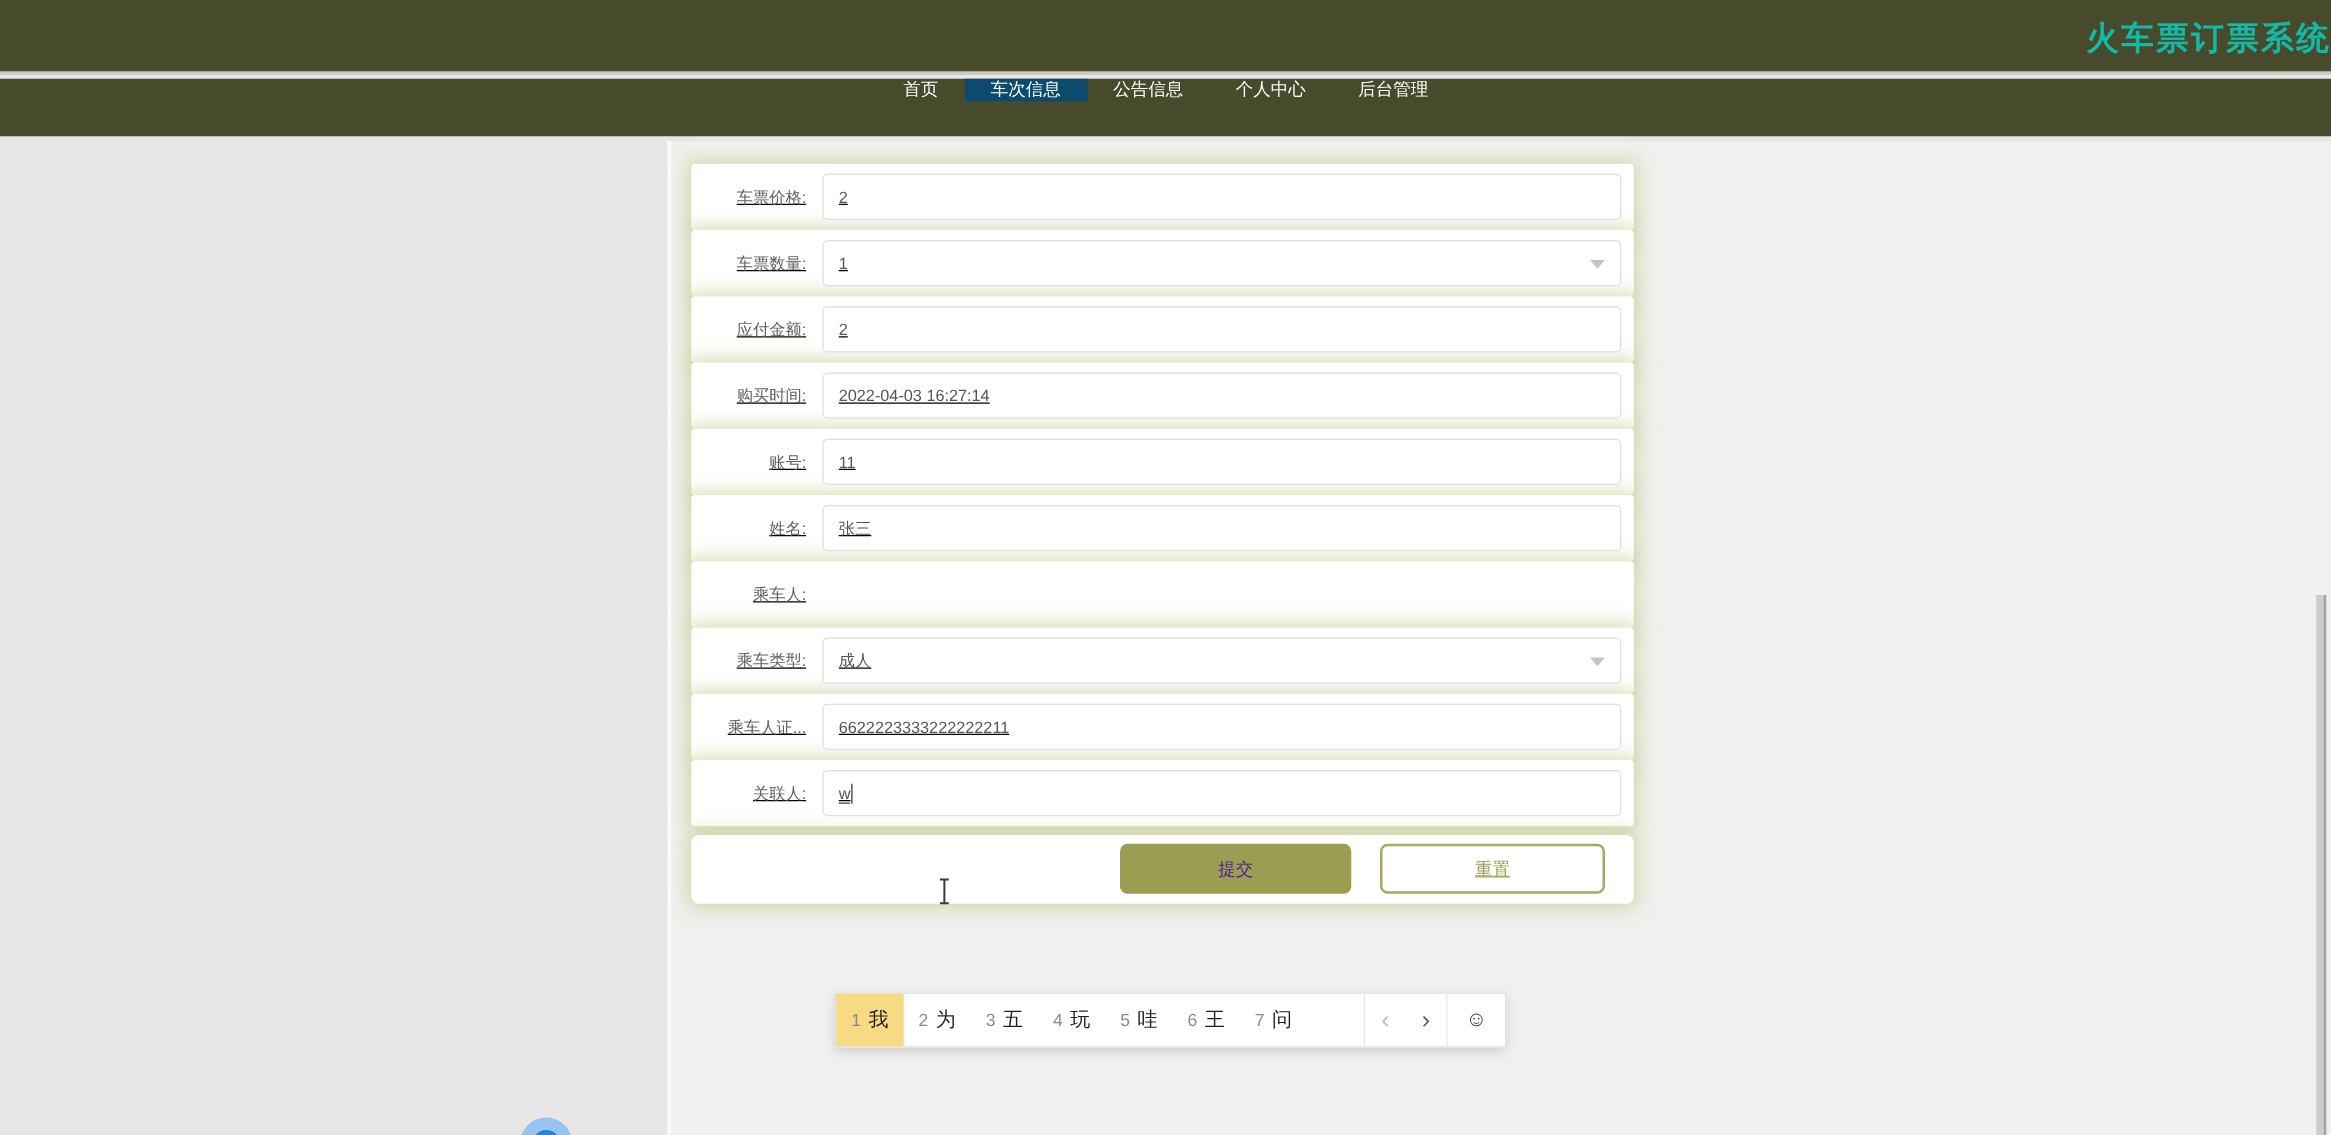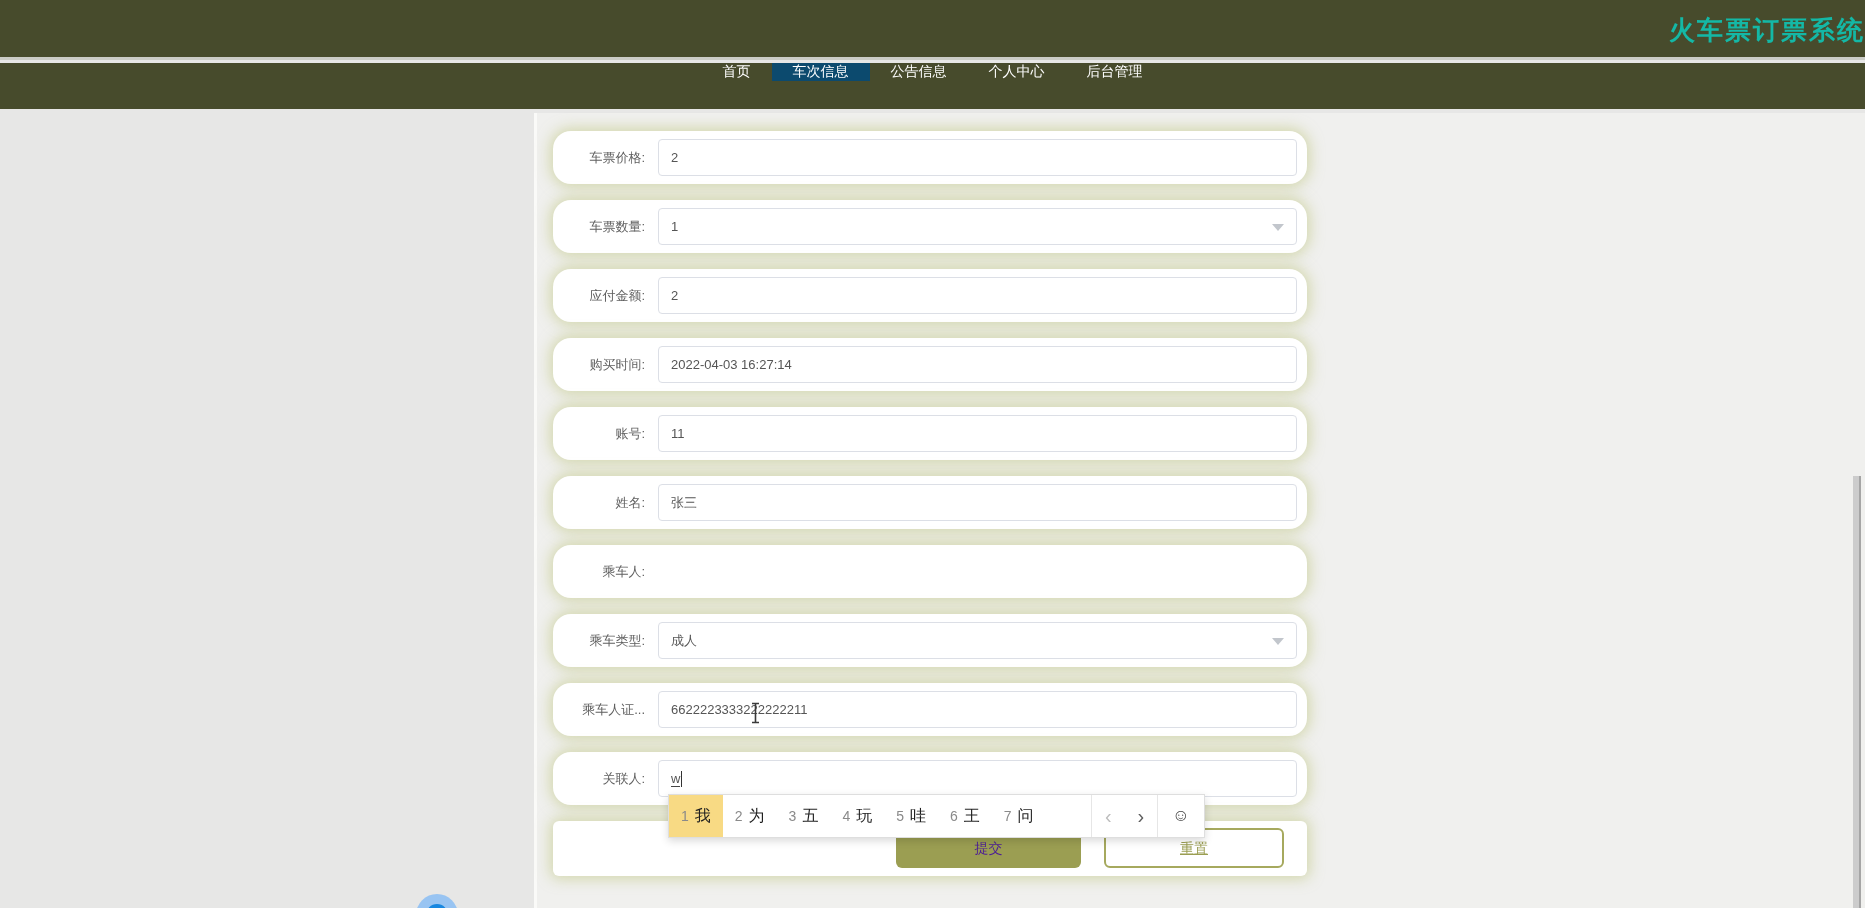--- a/index.html
+++ b/index.html
@@ -39,24 +39,24 @@
   }
   .nav-item {
     padding: 0 21px; display: flex; align-items: center;
     color: #ffffff; font-size: 14px; cursor: pointer; white-space: nowrap;
   }
   .nav-item.active { background: #0c4a6e; }
 
   
   .form-wrap { position: absolute; left: 553px; top: 131px; width: 754px; z-index: 5; }
   .row-card {
-    height: 53px; margin-bottom: 16px;
-    background: #ffffff; border-radius: 18px;
+    height: 53px; margin-bottom: 0;
+    background: #ffffff; border-radius: 3px;
     box-shadow: 0 0 14px 3px rgba(183, 191, 110, 0.5);
-    display: flex; align-items: center;
+    display: flex; align-items: center; text-decoration: underline;
   }
   .row-label {
     width: 92px; flex: none; text-align: right;
     font-size: 13px; color: #5f5f5f; white-space: nowrap; overflow: hidden;
   }
   .field {
     flex: 1; height: 37px; margin: 0 10px 0 13px;
     border: 1px solid #dcdfe6; border-radius: 4px; background: #ffffff;
     display: flex; align-items: center; padding: 0 12px;
     font-size: 13px; color: #555555; position: relative;

